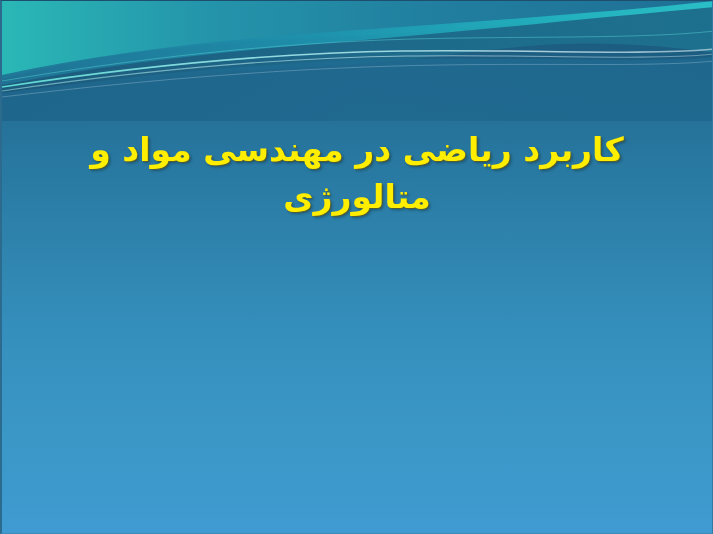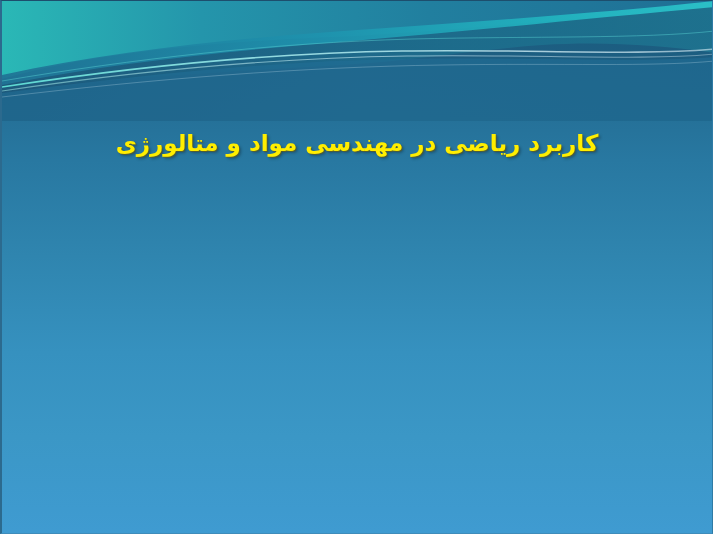--- a/index.html
+++ b/index.html
@@ -66,21 +66,21 @@
     top: 126px;
     text-align: center;
   }
 
   .title-text {
     margin: 0;
     direction: rtl;
     unicode-bidi: isolate;
     color: #ffee00;
     font-family: "DejaVu Sans", sans-serif;
-    font-size: 23px;
+    font-size: 33px;
     font-weight: bold;
     line-height: 1.42;
     letter-spacing: 0.5px;
     text-shadow:
         1px 1px 0 rgba(120, 95, 0, 0.55),
         2px 2px 3px rgba(0, 0, 0, 0.30);
   }
 
   .subtitle-area {
     position: absolute;

